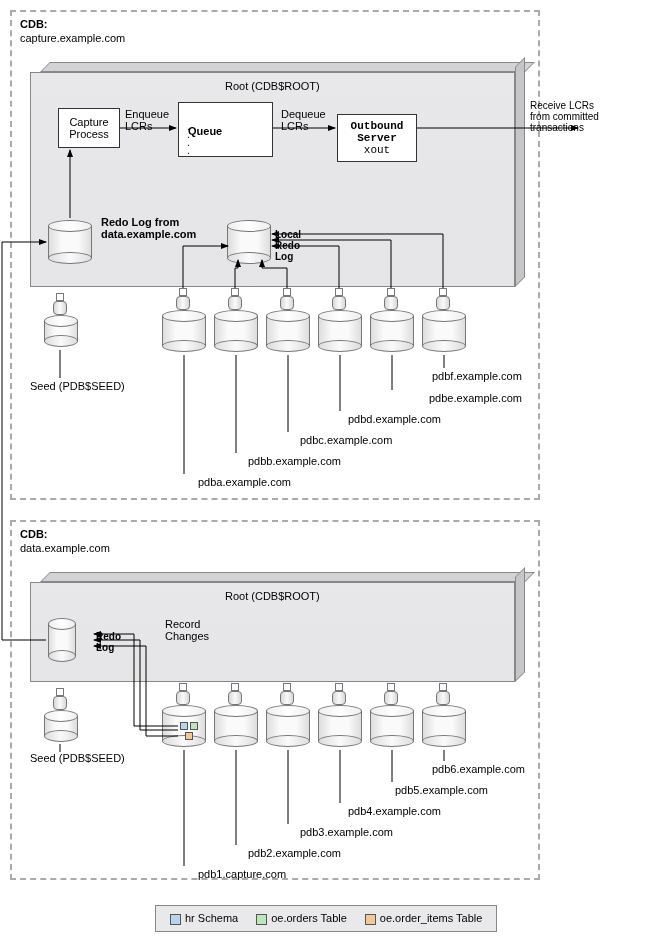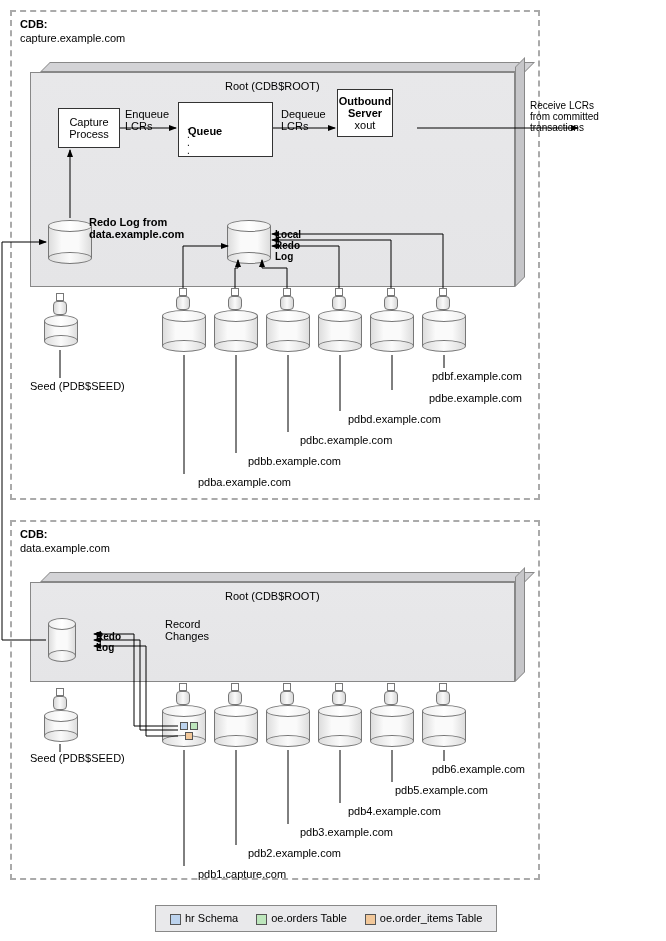--- a/index.html
+++ b/index.html
@@ -65,41 +65,41 @@
 <div class="lbl" style="left:225px; top:80px;">Root (CDB$ROOT)</div>
 
 <div class="box" style="left:58px; top:108px; width:62px; height:40px; white-space:pre-line;"><span>Capture
 Process</span></div>
 
 <div class="box" style="left:178px; top:102px; width:95px; height:55px; align-items:flex-start; justify-content:center;">
   <span class="bold" style="margin:3px 0 0 6px;">Queue</span>
   <div class="queue-dots">.<br>.<br>.<br>.</div>
 </div>
 
-<div class="box" style="left:337px; top:89px; width:56px; height:48px; white-space:pre-line;">
+<div class="box" style="left:337px; top:114px; width:80px; height:48px; white-space:pre-line;font-family:Liberation Mono, monospace;">
   <span class="bold">Outbound
 Server</span>
   <span>xout</span>
 </div>
 
 
 <div class="lbl" style="left:125px; top:108px; white-space:pre-line;">Enqueue
 LCRs</div>
 <div class="lbl" style="left:281px; top:108px; white-space:pre-line;">Dequeue
 LCRs</div>
 <div class="lbl" style="left:530px; top:100px; white-space:pre-line; font-size:10px;">Receive LCRs
 from committed
 transactions</div>
 
 <div class="cyl" style="left:48px; top:220px; width:44px; height:44px;">
   <div class="body"></div>
       <div class="bot"></div>
       <div class="top"></div>
 </div>
-<div class="lbl bold" style="left:89px; top:216px; white-space:pre-line;">Redo Log from
+<div class="lbl bold" style="left:101px; top:216px; white-space:pre-line;">Redo Log from
 data.example.com</div>
 
 <div class="cyl" style="left:227px; top:220px; width:44px; height:44px;">
   <div class="body"></div>
       <div class="bot"></div>
       <div class="top"></div>
   <div class="txt bold" style="white-space:pre-line;">Local
 Redo Log</div>
 </div>
 

